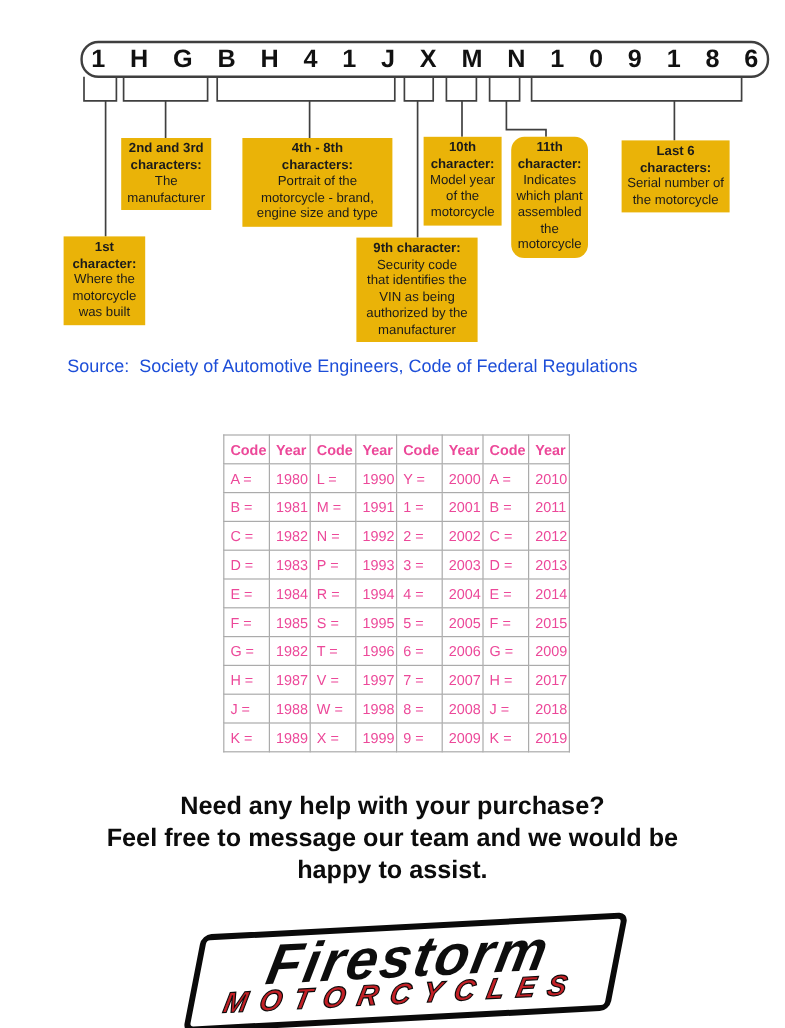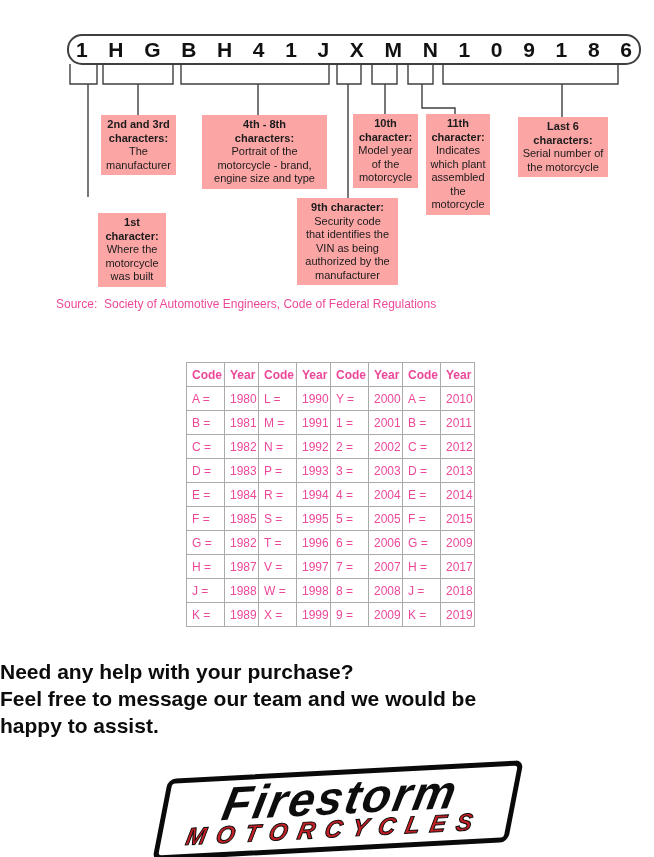--- a/index.html
+++ b/index.html
@@ -11,42 +11,42 @@
   .vinbox{
     position:absolute;left:67px;top:34px;width:556px;height:27px;
     border:2px solid #3f3f3f;border-radius:15px;
     display:flex;align-items:center;justify-content:space-between;
     padding:0 7px;box-sizing:content-box;
   }
   .vinbox span{
     font-weight:bold;font-size:21px;color:#111;line-height:1;
   }
   .gbox{
-    position:absolute;background:#fca5a5;text-align:center;
+    position:absolute;background:#eab308;text-align:center;
     font-size:11px;line-height:13.5px;padding:3px 1px;color:#1b1b1b;
   }
   .gbox .bt{display:block;font-weight:bold;}
   .gbox .bl{display:block;}
   .source-note{
-    position:absolute;left:56px;top:297px;font-size:12px;color:#ec4899;
+    position:absolute;left:56px;top:297px;font-size:15px;color:#1d4ed8;
     white-space:pre-wrap;
   }
   .year-table{
     position:absolute;left:186px;top:362px;border-collapse:collapse;
     table-layout:fixed;font-size:12px;color:#ec4899;
   }
   .year-table th,.year-table td{
     border:1px solid #ababab;height:23px;padding:0 0 0 5px;
     text-align:left;vertical-align:middle;font-size:12px;white-space:nowrap;
   }
   .year-table th{font-weight:bold;}
   .year-table th:nth-child(odd),.year-table td:nth-child(odd){width:32px;}
   .year-table th:nth-child(even),.year-table td:nth-child(even){width:28px;}
   .help-block{
-    position:absolute;left:0;top:658px;width:654px;text-align:left;
+    position:absolute;left:0;top:658px;width:654px;text-align:center;
     font-weight:bold;font-size:21px;line-height:27px;color:#0c0c0c;
   }
   .logo{
     position:absolute;left:160px;top:770px;width:356px;
     transform:rotate(-3deg);
   }
   .logo-box{
     transform:skewX(-14deg);
     background:#fff;border:5px solid #0a0a0a;border-radius:8px;
     padding:1px 12px 5px;text-align:center;
@@ -89,21 +89,21 @@
       <span>M</span>
       <span>N</span>
       <span>1</span>
       <span>0</span>
       <span>9</span>
       <span>1</span>
       <span>8</span>
       <span>6</span>
     </div>
 
-  <div class="gbox" style="left:53px;top:213px;width:66px;margin-left:45px;">
+  <div class="gbox" style="left:53px;top:197px;width:66px;">
       <span class="bt">1st</span>
       <span class="bt">character:</span>
       <span class="bl">Where the</span>
       <span class="bl">motorcycle</span>
       <span class="bl">was built</span>
     </div>
 
   <div class="gbox" style="left:101px;top:115px;width:73px;">
       <span class="bt">2nd and 3rd</span>
       <span class="bt">characters:</span>
@@ -129,21 +129,21 @@
     </div>
 
   <div class="gbox" style="left:353px;top:114px;width:63px;">
       <span class="bt">10th</span>
       <span class="bt">character:</span>
       <span class="bl">Model year</span>
       <span class="bl">of the</span>
       <span class="bl">motorcycle</span>
     </div>
 
-  <div class="gbox" style="left:426px;top:114px;width:62px;">
+  <div class="gbox" style="left:426px;top:114px;width:62px;border-radius:11px;">
       <span class="bt">11th</span>
       <span class="bt">character:</span>
       <span class="bl">Indicates</span>
       <span class="bl">which plant</span>
       <span class="bl">assembled</span>
       <span class="bl">the</span>
       <span class="bl">motorcycle</span>
     </div>
 
   <div class="gbox" style="left:518px;top:117px;width:88px;">

